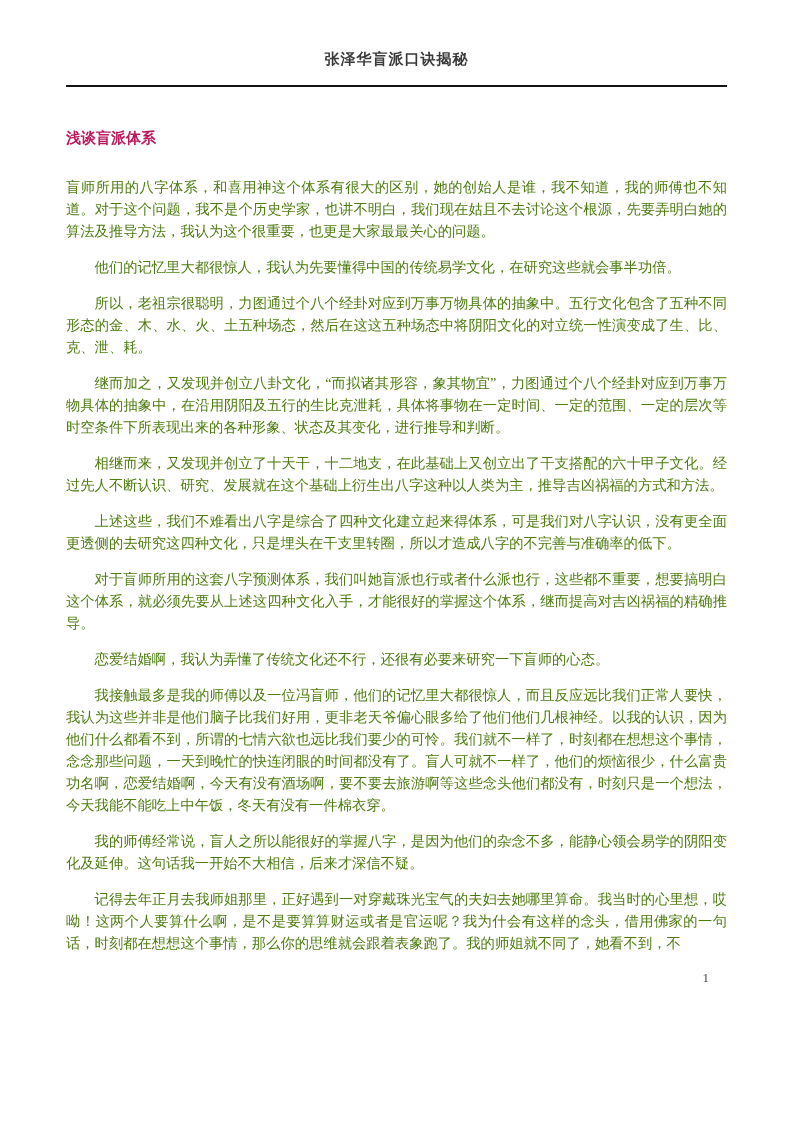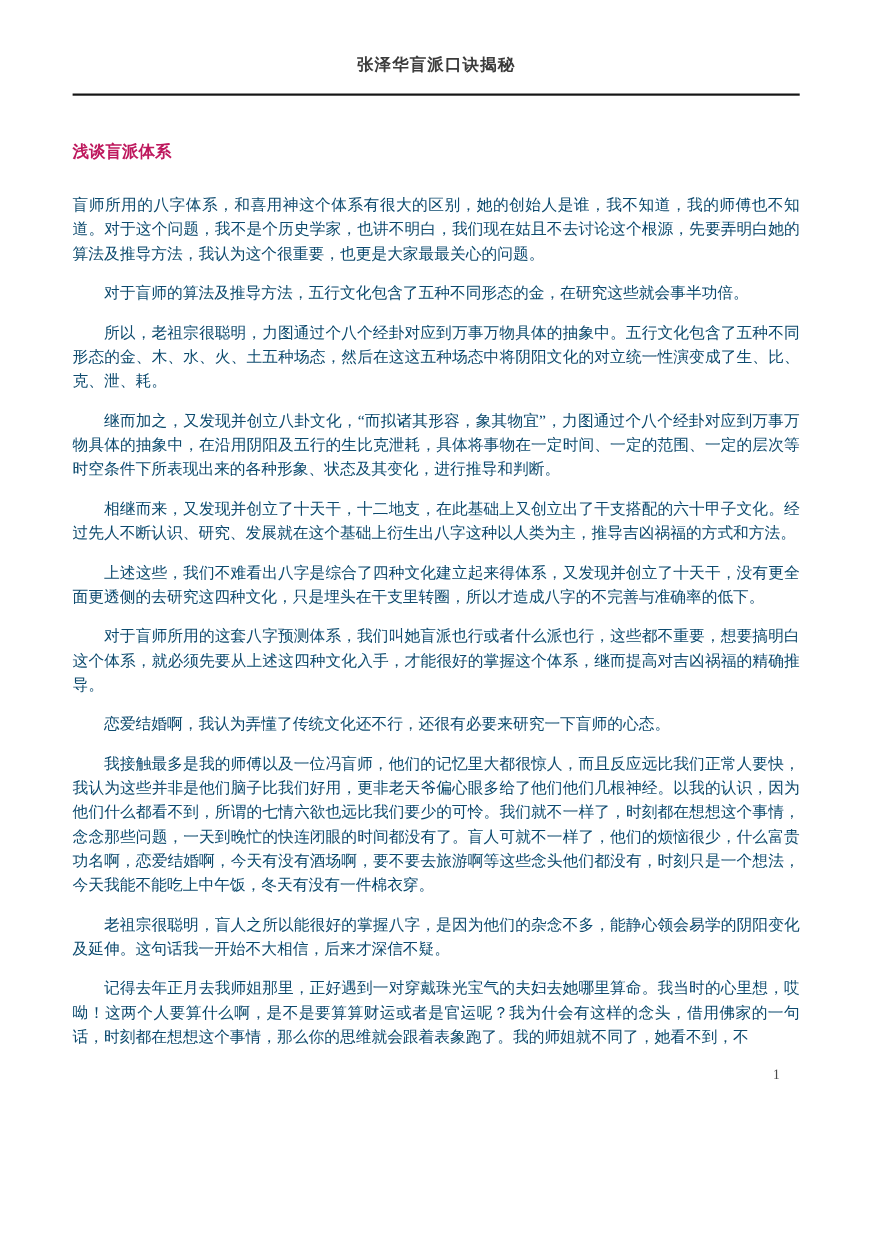--- a/index.html
+++ b/index.html
@@ -46,21 +46,21 @@
     .body-text {
       margin-top: 28px;
     }
     .body-text p {
       margin: 0 0 14px 0;
       font-size: 14.3px;
       line-height: 22px;
       text-align: justify;
       text-justify: inter-ideograph;
       text-indent: 2em;
-      color: #0c4a6e;
+      color: #4d7c0f;
       word-break: break-all;
     }
     .body-text p.no-indent {
       text-indent: 0;
     }
     .page-footer {
       text-align: right;
       padding-right: 18px;
       margin-top: 2px;
     }
@@ -77,29 +77,29 @@
   <div class="doc-header">
     <span class="header-title">张泽华盲派口诀揭秘</span>
   </div>
 
   <hr class="header-rule">
 
   <h1 class="section-title">浅谈盲派体系</h1>
 
   <div class="body-text">
     <p class="no-indent">盲师所用的八字体系，和喜用神这个体系有很大的区别，她的创始人是谁，我不知道，我的师傅也不知道。对于这个问题，我不是个历史学家，也讲不明白，我们现在姑且不去讨论这个根源，先要弄明白她的算法及推导方法，我认为这个很重要，也更是大家最最关心的问题。</p>
-    <p>对于盲师的算法及推导方法，五行文化包含了五种不同形态的金，在研究这些就会事半功倍。</p>
+    <p>他们的记忆里大都很惊人，我认为先要懂得中国的传统易学文化，在研究这些就会事半功倍。</p>
     <p>所以，老祖宗很聪明，力图通过个八个经卦对应到万事万物具体的抽象中。五行文化包含了五种不同形态的金、木、水、火、土五种场态，然后在这这五种场态中将阴阳文化的对立统一性演变成了生、比、克、泄、耗。</p>
     <p>继而加之，又发现并创立八卦文化，“而拟诸其形容，象其物宜”，力图通过个八个经卦对应到万事万物具体的抽象中，在沿用阴阳及五行的生比克泄耗，具体将事物在一定时间、一定的范围、一定的层次等时空条件下所表现出来的各种形象、状态及其变化，进行推导和判断。</p>
     <p>相继而来，又发现并创立了十天干，十二地支，在此基础上又创立出了干支搭配的六十甲子文化。经过先人不断认识、研究、发展就在这个基础上衍生出八字这种以人类为主，推导吉凶祸福的方式和方法。</p>
-    <p>上述这些，我们不难看出八字是综合了四种文化建立起来得体系，又发现并创立了十天干，没有更全面更透侧的去研究这四种文化，只是埋头在干支里转圈，所以才造成八字的不完善与准确率的低下。</p>
+    <p>上述这些，我们不难看出八字是综合了四种文化建立起来得体系，可是我们对八字认识，没有更全面更透侧的去研究这四种文化，只是埋头在干支里转圈，所以才造成八字的不完善与准确率的低下。</p>
     <p>对于盲师所用的这套八字预测体系，我们叫她盲派也行或者什么派也行，这些都不重要，想要搞明白这个体系，就必须先要从上述这四种文化入手，才能很好的掌握这个体系，继而提高对吉凶祸福的精确推导。</p>
     <p>恋爱结婚啊，我认为弄懂了传统文化还不行，还很有必要来研究一下盲师的心态。</p>
     <p>我接触最多是我的师傅以及一位冯盲师，他们的记忆里大都很惊人，而且反应远比我们正常人要快，我认为这些并非是他们脑子比我们好用，更非老天爷偏心眼多给了他们他们几根神经。以我的认识，因为他们什么都看不到，所谓的七情六欲也远比我们要少的可怜。我们就不一样了，时刻都在想想这个事情，念念那些问题，一天到晚忙的快连闭眼的时间都没有了。盲人可就不一样了，他们的烦恼很少，什么富贵功名啊，恋爱结婚啊，今天有没有酒场啊，要不要去旅游啊等这些念头他们都没有，时刻只是一个想法，今天我能不能吃上中午饭，冬天有没有一件棉衣穿。</p>
-    <p>老祖宗很聪明，盲人之所以能很好的掌握八字，是因为他们的杂念不多，能静心领会易学的阴阳变化及延伸。这句话我一开始不大相信，后来才深信不疑。</p>
+    <p>我的师傅经常说，盲人之所以能很好的掌握八字，是因为他们的杂念不多，能静心领会易学的阴阳变化及延伸。这句话我一开始不大相信，后来才深信不疑。</p>
     <p>记得去年正月去我师姐那里，正好遇到一对穿戴珠光宝气的夫妇去她哪里算命。我当时的心里想，哎呦！这两个人要算什么啊，是不是要算算财运或者是官运呢？我为什会有这样的念头，借用佛家的一句话，时刻都在想想这个事情，那么你的思维就会跟着表象跑了。我的师姐就不同了，她看不到，不</p>
   </div>
 
   <div class="page-footer">
     <span class="page-number">1</span>
   </div>
 
 </div>
 
 </body></html>

